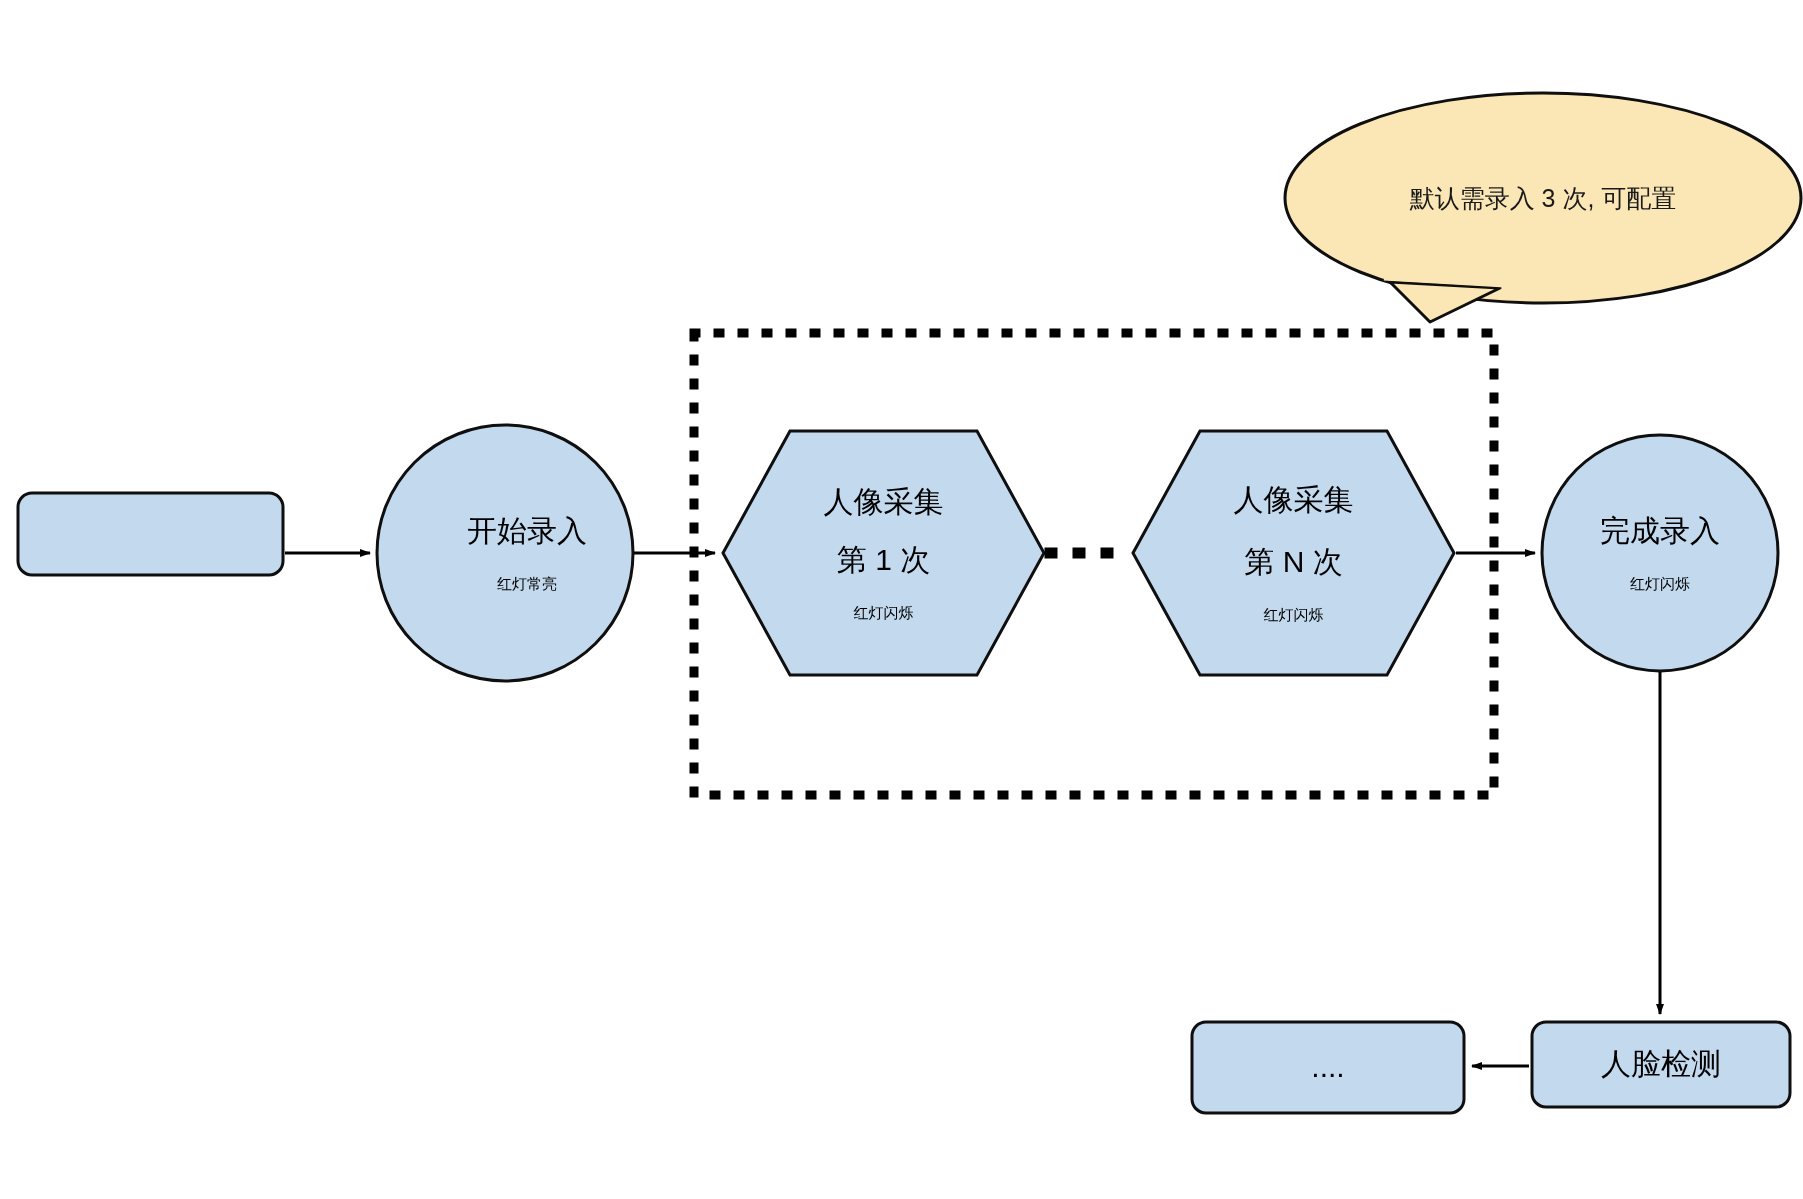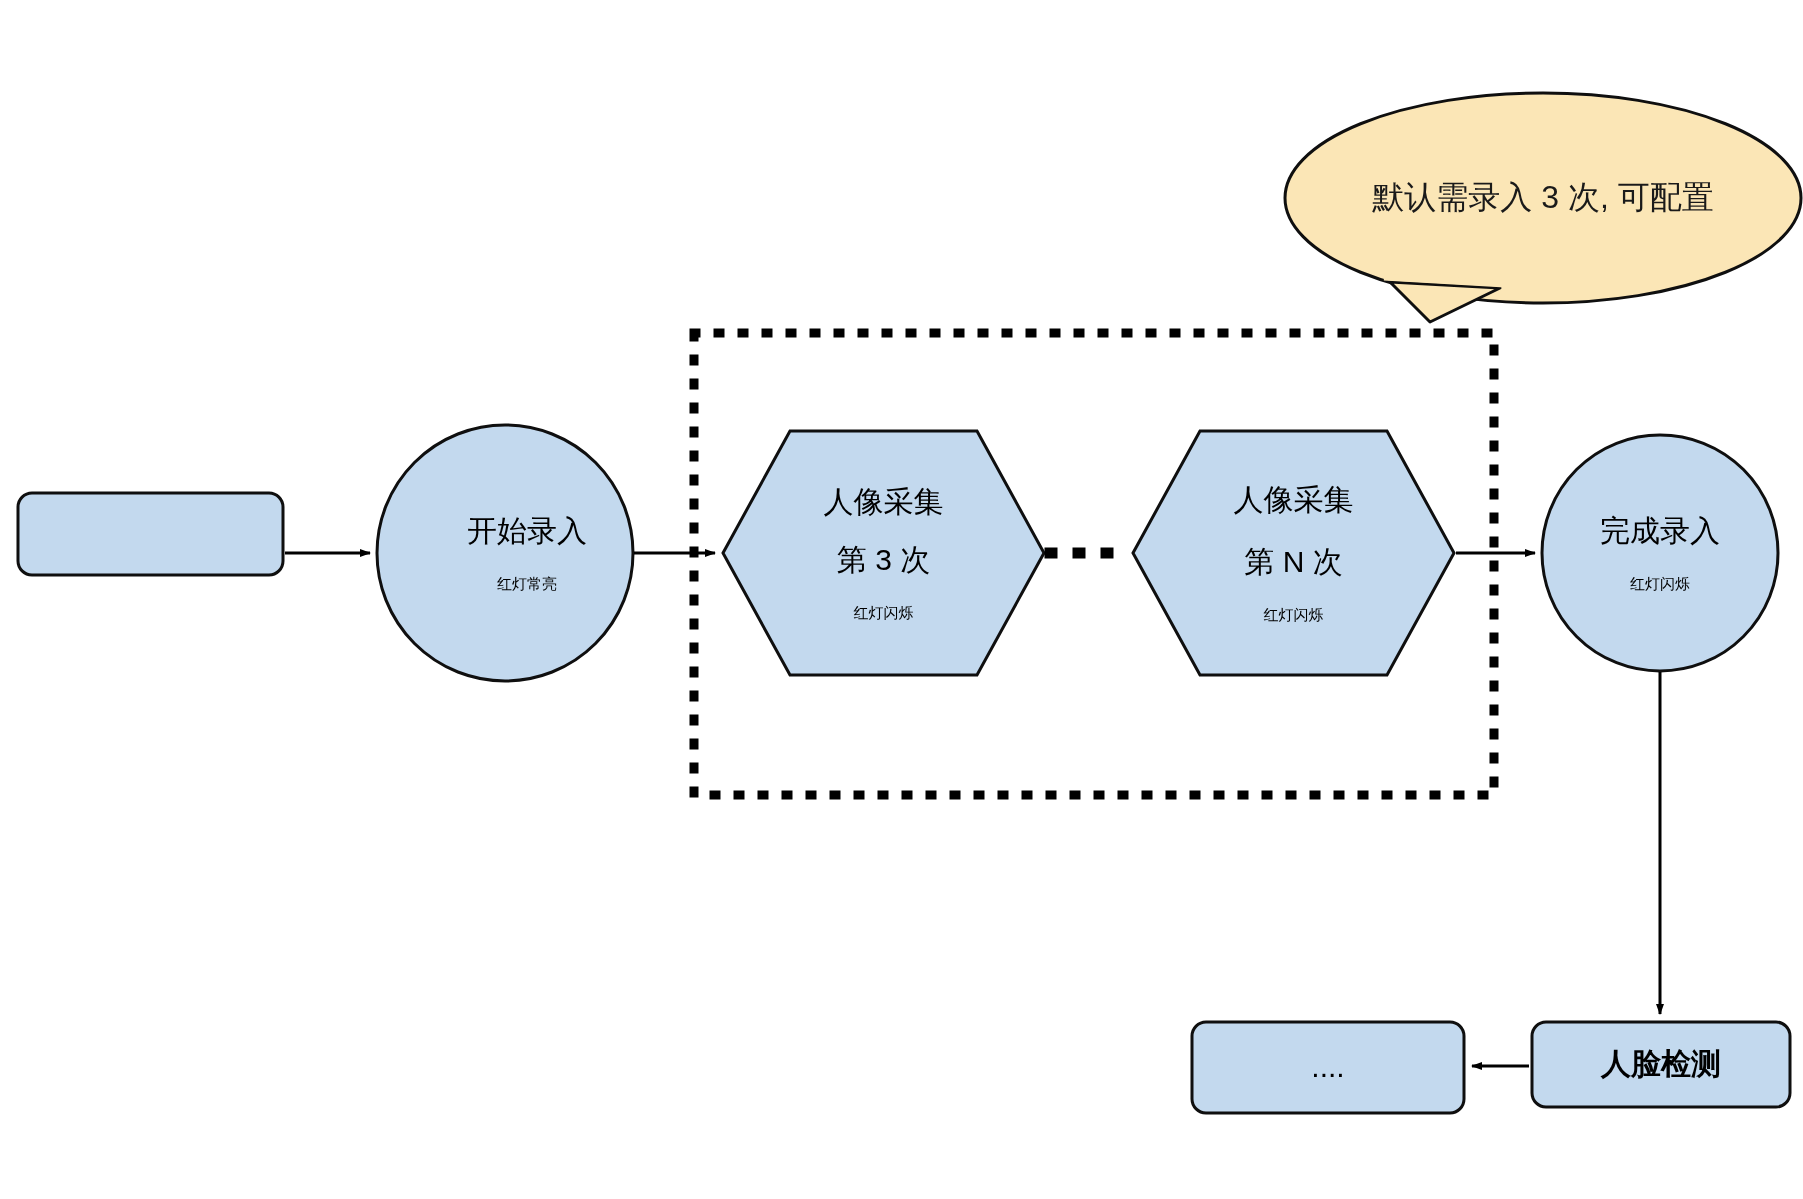--- a/index.html
+++ b/index.html
@@ -5,21 +5,21 @@
   html,body{margin:0;padding:0;background:#ffffff;}
   body{width:1803px;height:1199px;position:relative;overflow:hidden;
        font-family:"Liberation Sans","DejaVu Sans",sans-serif;color:#000;}
   #canvas{position:absolute;inset:0;width:1803px;height:1199px;}
   svg.layer{position:absolute;left:0;top:0;width:1803px;height:1199px;}
   .node-text{position:absolute;display:flex;flex-direction:column;
              align-items:center;justify-content:center;
              pointer-events:none;text-align:center;}
   .t-main{font-size:30px;line-height:1.15;white-space:nowrap;color:#000;}
   .t-sub{font-size:15px;line-height:1.15;white-space:nowrap;color:#000;}
-  .t-bubble{font-size:32px;white-space:nowrap;color:#1a1a1a;}
+  .t-bubble{font-size:25px;white-space:nowrap;color:#1a1a1a;}
   .t-dots{font-size:30px;letter-spacing:2px;color:#000;}
   .gap{height:26px;}
 </style>
 </head>
 <body>
 
 <div id="canvas">
 
   <svg class="layer" viewBox="0 0 1803 1199">
     <defs>
@@ -63,41 +63,41 @@
 
 
   <div class="node-text" style="left:399px;top:425px;width:256px;height:256px;">
     <span class="t-main">开始录入</span>
     <span class="gap"></span>
     <span class="t-sub">红灯常亮</span>
   </div>
 
   <div class="node-text" style="left:723px;top:431px;width:321px;height:244px;">
     <span class="t-main">人像采集</span>
-    <span class="t-main" style="margin-top:24px;">第 3 次</span>
+    <span class="t-main" style="margin-top:24px;">第 1 次</span>
     <span class="t-sub" style="margin-top:26px;">红灯闪烁</span>
   </div>
 
   <div class="node-text" style="left:1050px;top:533px;width:78px;height:40px;">
     <span class="t-dots" style="opacity:0;">. . . .</span>
   </div>
 
   <div class="node-text" style="left:1133px;top:431px;width:321px;height:244px;">
     <span class="t-main">人像采集</span>
     <span class="t-main" style="margin-top:28px;">第 N 次</span>
     <span class="t-sub" style="margin-top:26px;">红灯闪烁</span>
   </div>
 
   <div class="node-text" style="left:1542px;top:435px;width:236px;height:236px;">
     <span class="t-main">完成录入</span>
     <span class="gap"></span>
     <span class="t-sub">红灯闪烁</span>
   </div>
 
-  <div class="node-text" style="left:1532px;top:1022px;width:258px;height:85px;font-weight:bold;">
+  <div class="node-text" style="left:1532px;top:1022px;width:258px;height:85px;">
     <span class="t-main">人脸检测</span>
   </div>
 
   <div class="node-text" style="left:1192px;top:1022px;width:272px;height:91px;">
     <span class="t-main">....</span>
   </div>
 
   <div class="node-text" style="left:1285px;top:163px;width:516px;height:70px;">
     <span class="t-bubble">默认需录入 3 次, 可配置</span>
   </div>

